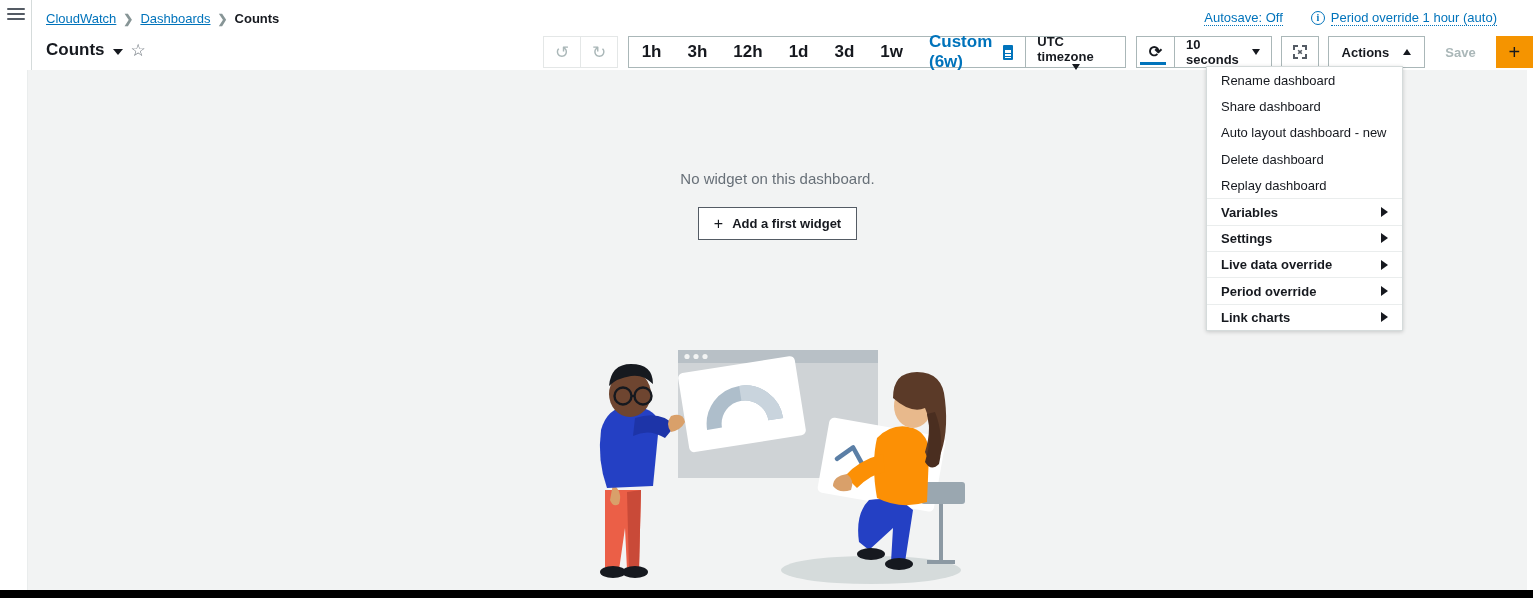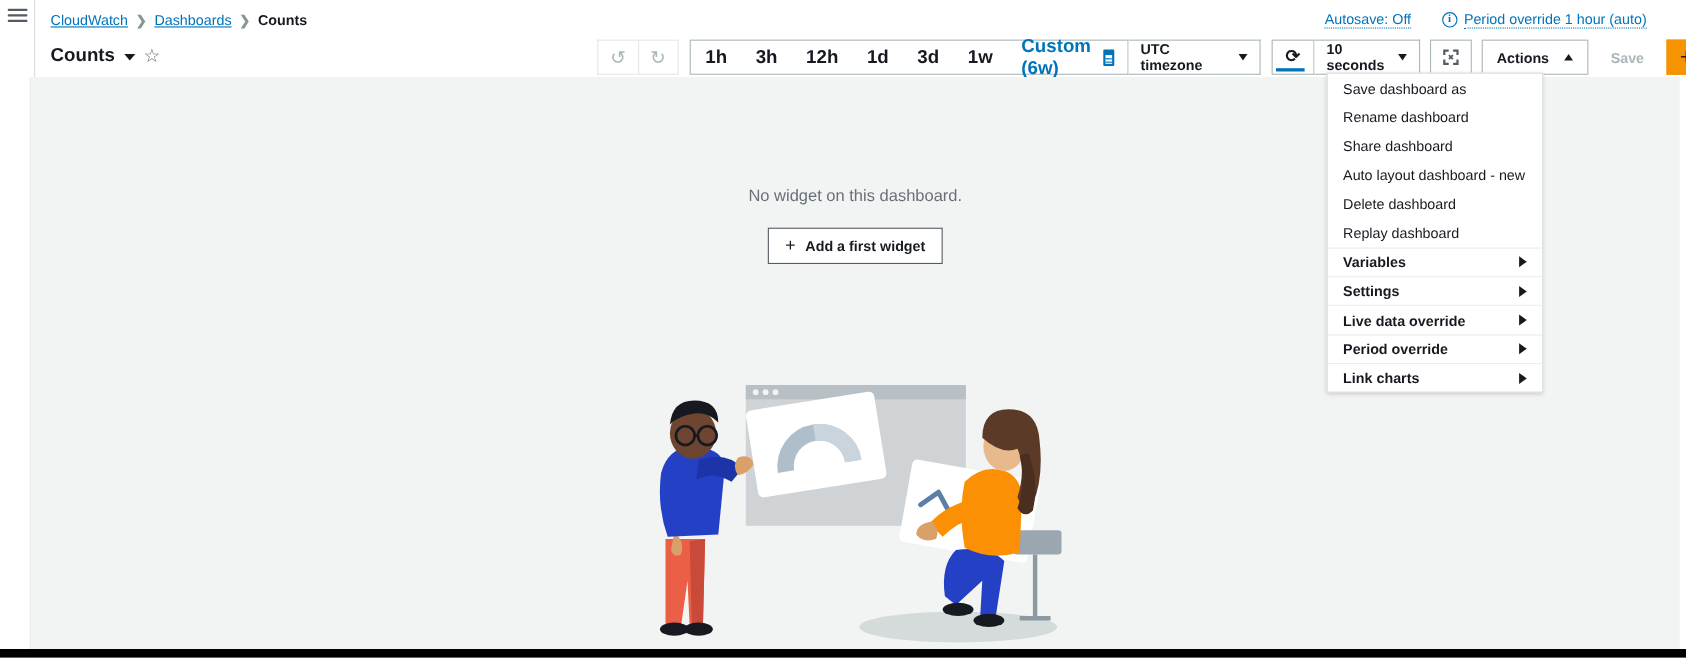--- a/index.html
+++ b/index.html
@@ -95,21 +95,21 @@
   }
   #calendar-icon::before {
     content: ""; position: absolute; left: 2px; right: 2px; top: 5px; bottom: 2px;
     background: #ffffff;
   }
   #calendar-icon::after {
     content: ""; position: absolute; left: 2px; right: 2px; top: 8px; height: 1px;
     background: #0073bb; box-shadow: 0 3px 0 0 #0073bb, 3px 0 0 0 #0073bb inset;
   }
 
-  #timezone-btn { padding: 0 11px; gap: 16px; border-left: none; }
+  #timezone-btn { padding: 0 11px; border-left: none; flex-direction: column; }
   .sel-caret {
     width: 0; height: 0; border-left: 4.5px solid transparent; border-right: 4.5px solid transparent;
     border-top: 6px solid #16191f;
   }
   .sel-caret-up {
     width: 0; height: 0; border-left: 4.5px solid transparent; border-right: 4.5px solid transparent;
     border-bottom: 6px solid #16191f;
   }
 
   #refresh-btn { width: 44px; margin-left: 10px; overflow: hidden; }
@@ -252,21 +252,20 @@
     <div class="tb-btn" id="actions-btn">
       <span>Actions</span>
       <span class="sel-caret-up"></span>
     </div>
 
     <div class="tb-btn" id="save-btn">Save</div>
     <div class="tb-btn" id="add-btn">+</div>
   </div>
 
   <div id="actions-menu">
-    <div class="mi">Save dashboard as</div>
     <div class="mi">Rename dashboard</div>
     <div class="mi">Share dashboard</div>
     <div class="mi">Auto layout dashboard - new</div>
     <div class="mi">Delete dashboard</div>
     <div class="mi">Replay dashboard</div>
     <div class="mi sub">
       <span>Variables</span>
       <span class="arrow-right"></span>
     </div>
     <div class="mi sub">

